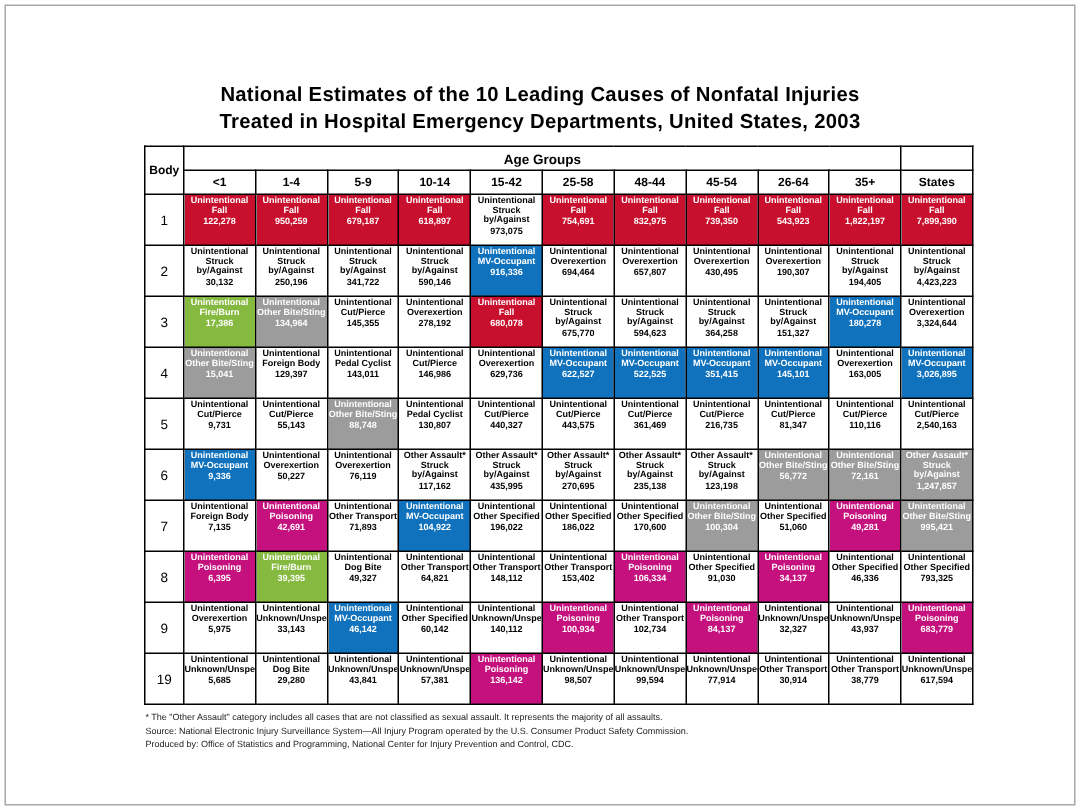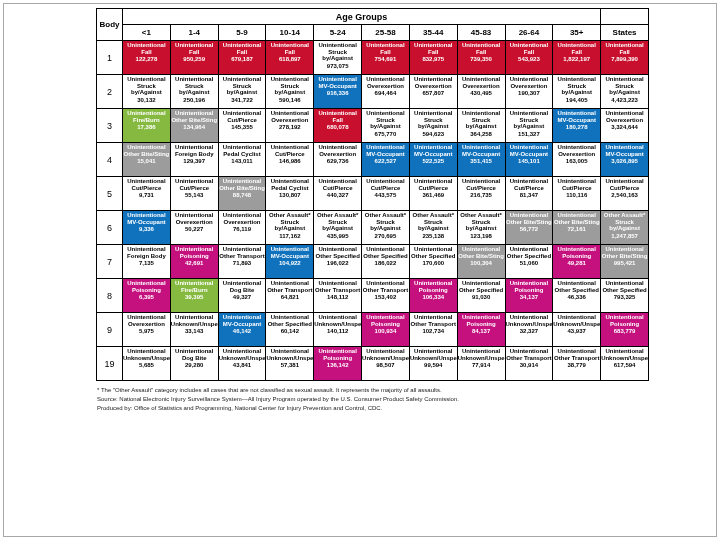--- a/index.html
+++ b/index.html
@@ -71,20 +71,21 @@
     line-height:1.35;
     color:#222;
   }
 </style>
 </head>
 <body>
 
 <div class="slide">
   <div class="slide-border"></div>
 
+  <h1 class="title"><span>National Estimates of the 10 Leading Causes of Nonfatal Injuries</span><br><span>Treated in Hospital Emergency Departments, United States, 2003</span></h1>
 
   <div class="table-wrap">
     <table>
         <colgroup>
           <col class="rank-col">
           <col>
           <col>
           <col>
           <col>
           <col>
@@ -99,24 +100,24 @@
           <tr>
             <th rowspan="2" class="rank-h">Body</th>
             <th colspan="10" class="age-groups">Age Groups</th>
             <th class="blank-h"></th>
           </tr>
           <tr>
             <th class="col-h">&lt;1</th>
             <th class="col-h">1-4</th>
             <th class="col-h">5-9</th>
             <th class="col-h">10-14</th>
-            <th class="col-h">5-24</th>
+            <th class="col-h">15-42</th>
             <th class="col-h">25-58</th>
-            <th class="col-h">35-44</th>
-            <th class="col-h">45-83</th>
+            <th class="col-h">48-44</th>
+            <th class="col-h">45-54</th>
             <th class="col-h">26-64</th>
             <th class="col-h">35+</th>
             <th class="col-h">States</th>
           </tr>
         </thead>
         <tbody>
           <tr>
             <td class="rank-cell">1</td>
             <td style="background: rgb(200, 16, 46); color: rgb(255, 255, 255);">
               <div class="cause">Unintentional

